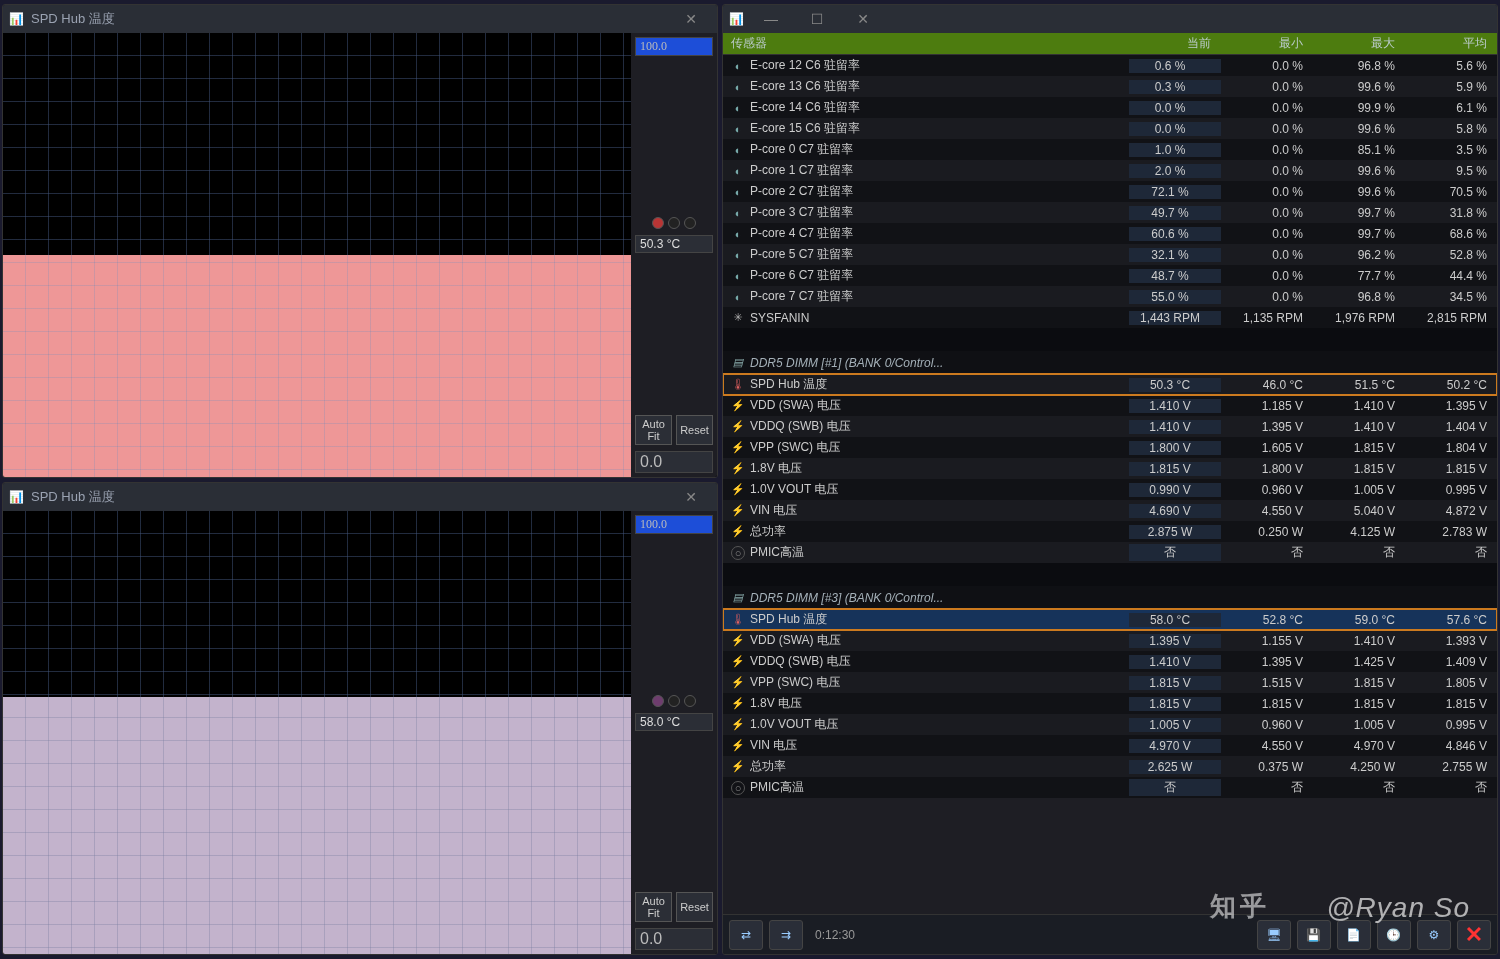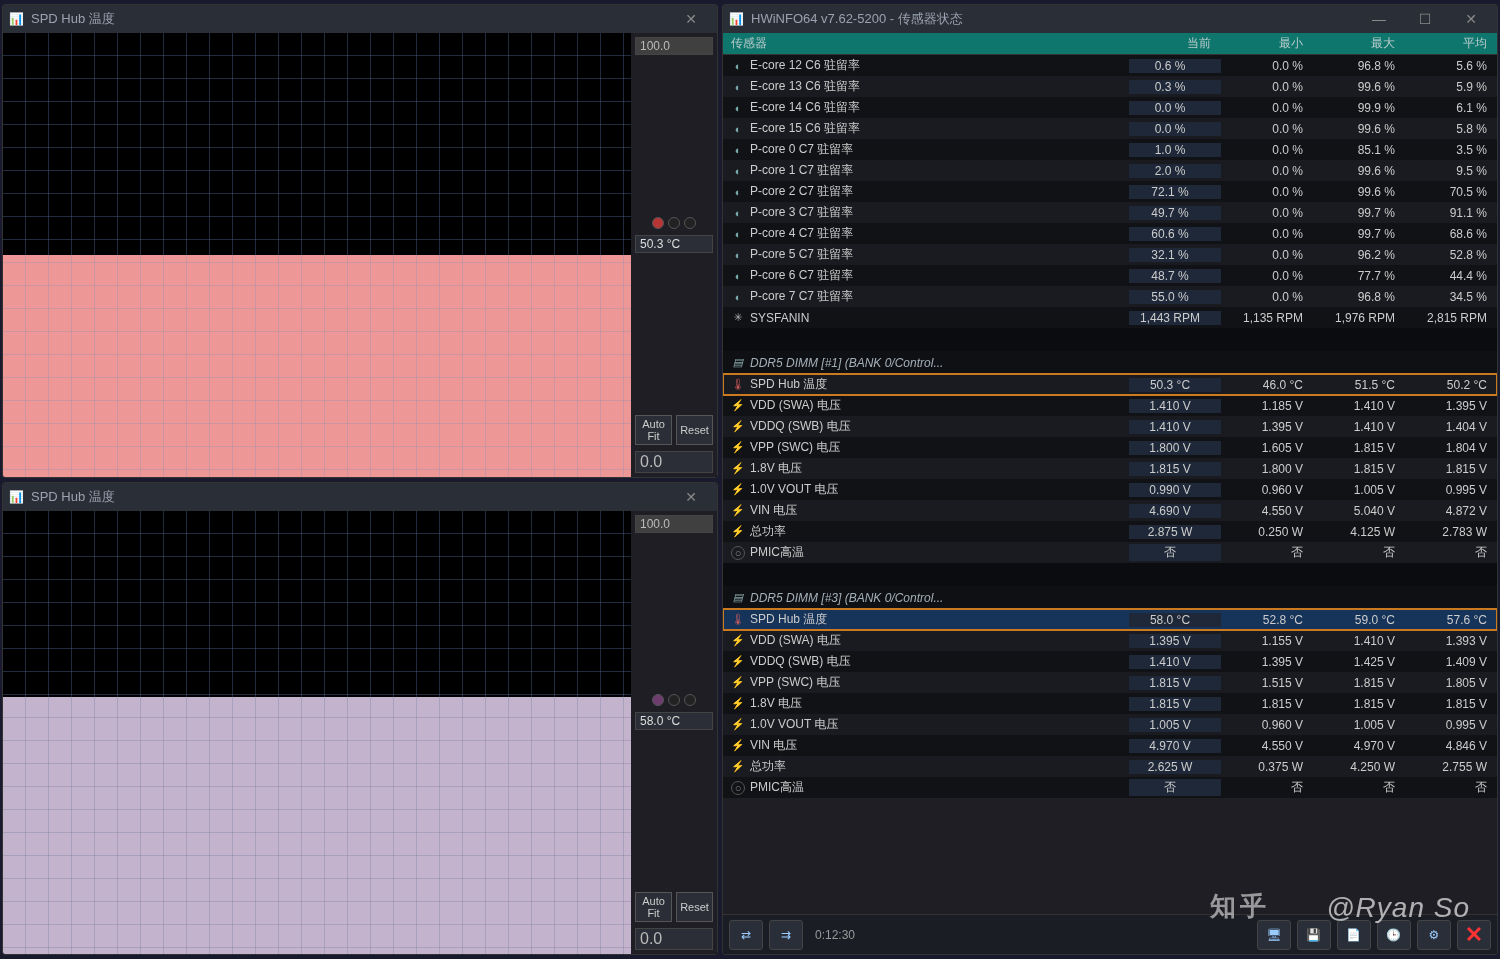--- a/index.html
+++ b/index.html
@@ -11,21 +11,21 @@
 
 .window { background: #1e1e24; border: 1px solid #333; border-radius: 3px; overflow: hidden; display: flex; flex-direction: column; }
 .titlebar { background: #2a2e36; height: 28px; display: flex; align-items: center; padding: 0 6px; gap: 6px; }
 .titlebar .icon { width: 16px; height: 16px; display: inline-flex; align-items: center; justify-content: center; }
 .titlebar .title { color: #9aa2b1; font-size: 13px; flex: 1; }
 .titlebar .wbtn { width: 40px; text-align: center; color: #888; cursor: pointer; font-size: 14px; }
 
 .graph-wrap { flex: 1; display: flex; background: #000; position: relative; }
 .graph-grid { flex: 1; position: relative; }
 .graph-side { width: 86px; background: #1e1e24; display: flex; flex-direction: column; padding: 4px; gap: 6px; }
-.graph-side .scale-top { color: #bbb; font-size: 12px; background: #404040; border: 1px solid #444; padding: 1px 4px; text-align: left; }
+.graph-side .scale-top { color: #bbb; font-size: 12px; background: #1d4ed8; border: 1px solid #444; padding: 1px 4px; text-align: left; font-family: Liberation Serif, serif; }
 .graph-side .spacer { flex: 1; }
 .graph-side .legend-dots { display: flex; gap: 4px; justify-content: center; }
 .dot { width: 12px; height: 12px; border-radius: 50%; border: 1px solid #555; }
 .dot.red { background: #b83535; }
 .dot.dark { background: #222; }
 .dot.purple { background: #6e3d6e; }
 .graph-side .val { background: #2b2e36; border: 1px solid #444; color: #ddd; font-size: 12px; padding: 1px 4px; }
 .graph-side .btns { display: flex; gap: 4px; }
 .graph-side .btns button { flex: 1; background: #2b2e36; border: 1px solid #555; color: #ccc; font-size: 11px; padding: 2px 2px; cursor: pointer; }
 .graph-side .scale-bottom { color: #bbb; font-size: 16px; background: #2b2e36; border: 1px solid #444; padding: 1px 4px; }
@@ -37,21 +37,21 @@
 }
 .fill { position: absolute; left: 0; right: 0; bottom: 0; }
 .fill.red { height: 50%; background: #f1a7a7; mix-blend-mode: screen; }
 .fill.red::after { content:""; position:absolute; inset:0; background: #ee9797; }
 .fill.lil { height: 58%; }
 .fill.lil::after { content:""; position:absolute; inset:0; background: #c3b3cc; }
 
 
 .sensor-window { height: 100%; }
 .sensor-body { flex: 1; overflow: hidden; display: flex; flex-direction: column; }
-.sensor-header-row { display: flex; background: #0f766e; height: 22px; align-items: center; font-size: 12px; color: #bcc; border-bottom: 1px solid #333; justify-content: flex-end; }
+.sensor-header-row { display: flex; background: #4d7c0f; height: 22px; align-items: center; font-size: 12px; color: #bcc; border-bottom: 1px solid #333; justify-content: flex-end; }
 .col-name { flex: 1; padding-left: 8px; }
 .col { width: 92px; text-align: right; padding-right: 10px; }
 .rows { flex: 1; overflow-y: auto; }
 .row { display: flex; height: 21px; align-items: center; font-size: 12px; color: #ccc; }
 .row:nth-child(odd) { background: #111216; }
 .row:nth-child(even) { background: #1a1b20; }
 .row .rn { flex: 1; display: flex; align-items: center; gap: 5px; padding-left: 8px; white-space: nowrap; overflow: hidden; }
 .row .rv { width: 92px; text-align: right; padding-right: 10px; white-space: nowrap; }
 .row .rv.cur { background: #1e2838; text-align: center; }
 .row.section { font-style: italic; color: #7a9; background: #0f1014 !important; height: 23px; }
@@ -142,21 +142,20 @@
           <div class="scale-bottom">0.0</div>
         </div>
       </div>
     </div>
   </div>
 
   <div class="right-col">
     <div class="window sensor-window">
       <div class="titlebar">
         <span class="icon">📊</span>
-        <span class="title">HWiNFO64 v7.62-5200 - 传感器状态</span>
         <span class="wbtn">—</span>
         <span class="wbtn">☐</span>
         <span class="wbtn close">✕</span>
       </div>
       <div class="sensor-body">
         <div class="sensor-header-row">
           <div class="col-name">传感器</div>
           <div class="col">当前</div>
           <div class="col">最小</div>
           <div class="col">最大</div>
@@ -234,21 +233,21 @@
     <div class="rv">70.5 %</div>
             </div>
             <div class="row">
     <div class="rn">
                 <span class="ricon chip">◐</span>
                 <span>P-core 3 C7 驻留率</span>
               </div>
     <div class="rv cur">49.7 %</div>
     <div class="rv">0.0 %</div>
     <div class="rv">99.7 %</div>
-    <div class="rv">91.1 %</div>
+    <div class="rv">31.8 %</div>
             </div>
             <div class="row">
     <div class="rn">
                 <span class="ricon chip">◐</span>
                 <span>P-core 4 C7 驻留率</span>
               </div>
     <div class="rv cur">60.6 %</div>
     <div class="rv">0.0 %</div>
     <div class="rv">99.7 %</div>
     <div class="rv">68.6 %</div>

